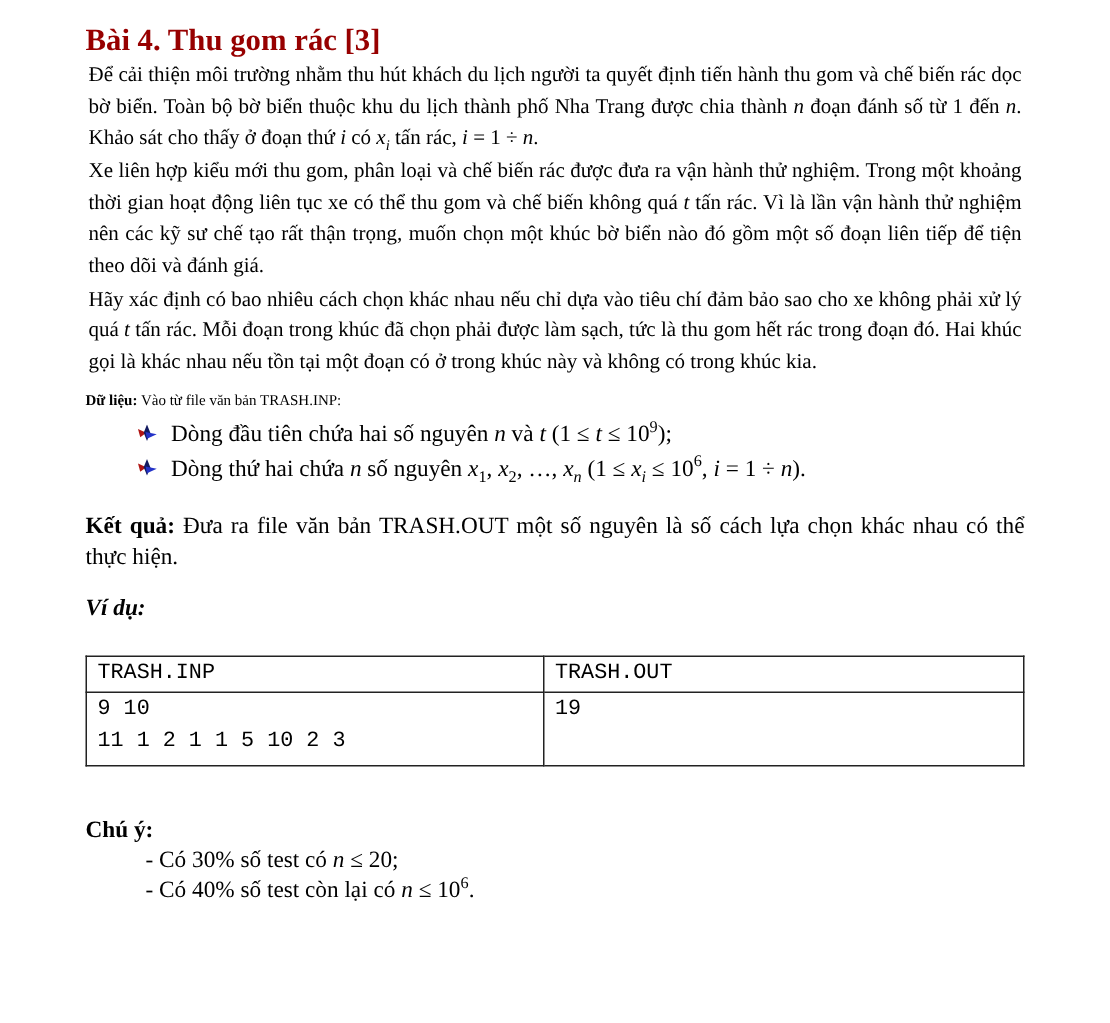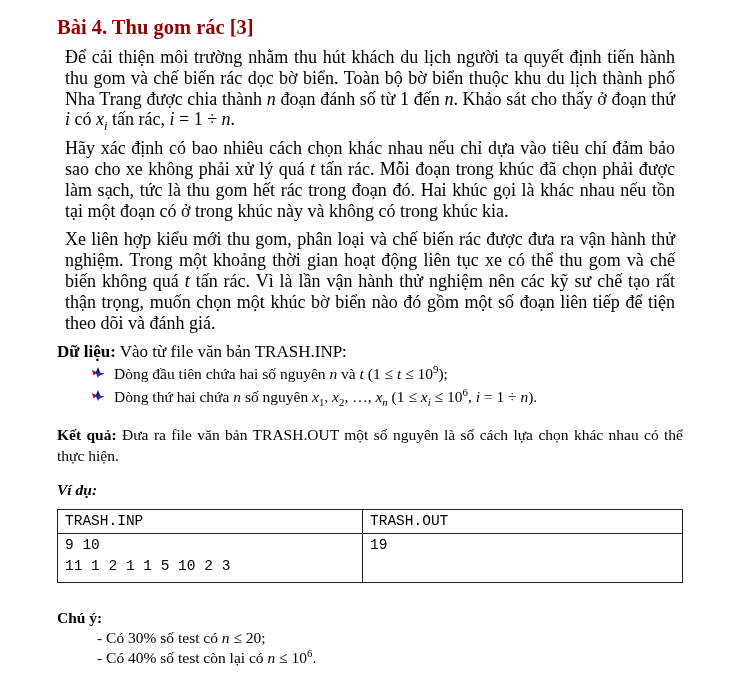--- a/index.html
+++ b/index.html
@@ -6,64 +6,64 @@
   body{
     width:740px;height:682px;background:#ffffff;color:#000;
     font-family:"Liberation Serif", serif;overflow:hidden;
   }
   .page{padding:15px 57px 0 57px;}
   .doc-title{
     color:#970000;font-size:20.5px;font-weight:bold;
     margin:0;line-height:24px;
   }
   p.body-par{
-    font-size:18px;line-height:20.8px;text-align:justify;
-    margin:8px;
+    font-size:14px;line-height:20.8px;text-align:justify;
+    margin:2px;
   }
   .par1{margin-top:20px;}
   .par2{margin-top:7px;}
   .par3{margin-top:6px;}
-  .section-line{font-size:17px;line-height:21px;margin-top:4px;}
+  .section-line{font-size:10px;line-height:21px;margin-top:4px;}
   .section-line b{font-weight:bold;}
   .bullet-list{margin-top:0;}
   .bullet-line{
     display:flex;align-items:flex-start;
     margin-left:35px;font-size:15.5px;line-height:23px;
   }
   .bullet-icon{flex:0 0 auto;margin:5px 9px 0 0;}
   .result-par{font-size:15.5px;line-height:20.8px;text-align:justify;margin:17px 0 0 0;}
   .example-label{font-size:15.5px;font-weight:bold;font-style:italic;margin-top:12px;line-height:21px;}
   table.example{
-    border-collapse:collapse;width:100%;margin-top:9px;
+    border-collapse:collapse;width:100%;margin-top:21px;
     font-family:"Liberation Mono","DejaVu Sans Mono",monospace;font-size:14.5px;
     table-layout:fixed;
   }
   table.example th, table.example td{
     border:1px solid #222;padding:1px 7px;text-align:left;vertical-align:top;
     font-weight:normal;line-height:21px;
   }
   table.example th{height:20px;}
   table.example td{height:46px;white-space:pre-line;}
   .col-inp{width:48.8%;}
-  .notes-label{font-size:15.5px;font-weight:bold;margin-top:24px;line-height:21px;}
+  .notes-label{font-size:15.5px;font-weight:bold;margin-top:32px;line-height:21px;}
   .note-line{font-size:15.5px;line-height:20.4px;margin-left:40px;}
   i{font-style:italic;}
   sup{font-size:70%;line-height:0;}
   sub{font-size:70%;line-height:0;}
 </style>
 </head>
 <body>
 
 <div class="page">
 
   <h1 class="doc-title">Bài 4. Thu gom rác [3]</h1>
 
   <p class="body-par par1">Để cải thiện môi trường nhằm thu hút khách du lịch người ta quyết định tiến hành thu gom và chế biến rác dọc bờ biển. Toàn bộ bờ biển thuộc khu du lịch thành phố Nha Trang được chia thành <i>n</i> đoạn đánh số từ 1 đến <i>n</i>. Khảo sát cho thấy ở đoạn thứ <i>i</i> có <i>x</i><sub><i>i</i></sub> tấn rác, <i>i</i> = 1 ÷ <i>n</i>.</p>
+  <p class="body-par par2">Xe liên hợp kiểu mới thu gom, phân loại và chế biến rác được đưa ra vận hành thử nghiệm. Trong một khoảng thời gian hoạt động liên tục xe có thể thu gom và chế biến không quá <i>t</i> tấn rác. Vì là lần vận hành thử nghiệm nên các kỹ sư chế tạo rất thận trọng, muốn chọn một khúc bờ biển nào đó gồm một số đoạn liên tiếp để tiện theo dõi và đánh giá.</p>
   <p class="body-par par3">Hãy xác định có bao nhiêu cách chọn khác nhau nếu chỉ dựa vào tiêu chí đảm bảo sao cho xe không phải xử lý quá <i>t</i> tấn rác. Mỗi đoạn trong khúc đã chọn phải được làm sạch, tức là thu gom hết rác trong đoạn đó. Hai khúc gọi là khác nhau nếu tồn tại một đoạn có ở trong khúc này và không có trong khúc kia.</p>
-  <p class="body-par par2">Xe liên hợp kiểu mới thu gom, phân loại và chế biến rác được đưa ra vận hành thử nghiệm. Trong một khoảng thời gian hoạt động liên tục xe có thể thu gom và chế biến không quá <i>t</i> tấn rác. Vì là lần vận hành thử nghiệm nên các kỹ sư chế tạo rất thận trọng, muốn chọn một khúc bờ biển nào đó gồm một số đoạn liên tiếp để tiện theo dõi và đánh giá.</p>
 
   <div class="section-line">
     <b>Dữ liệu:</b><span> Vào từ file văn bản TRASH.INP:</span>
   </div>
 
   <div class="bullet-list">
     <div class="bullet-line">
       <svg class="bullet-icon" width="13" height="13" viewBox="0 0 13 13">
         <polygon points="0,3 5.5,5.5 1.5,8.5" fill="#b01513"></polygon>
         <polygon points="6,0 8.2,5.5 6,11 3.8,5.5" fill="#121a60"></polygon>

